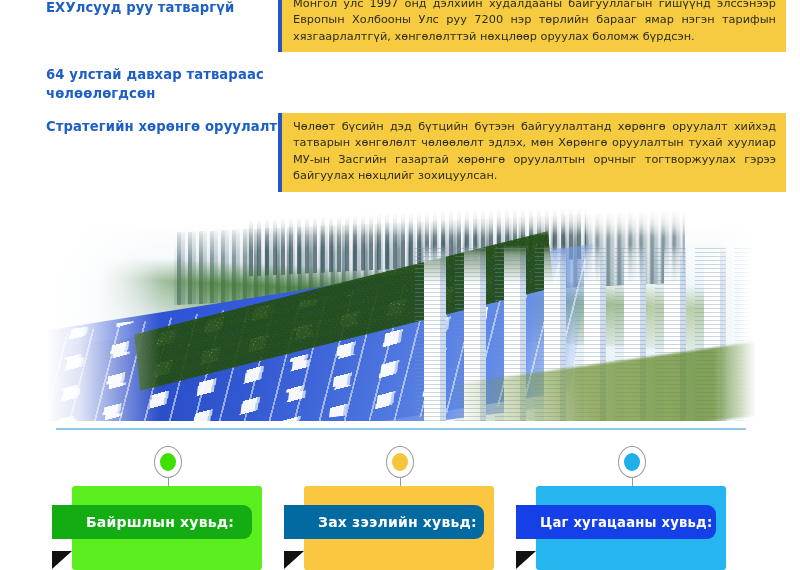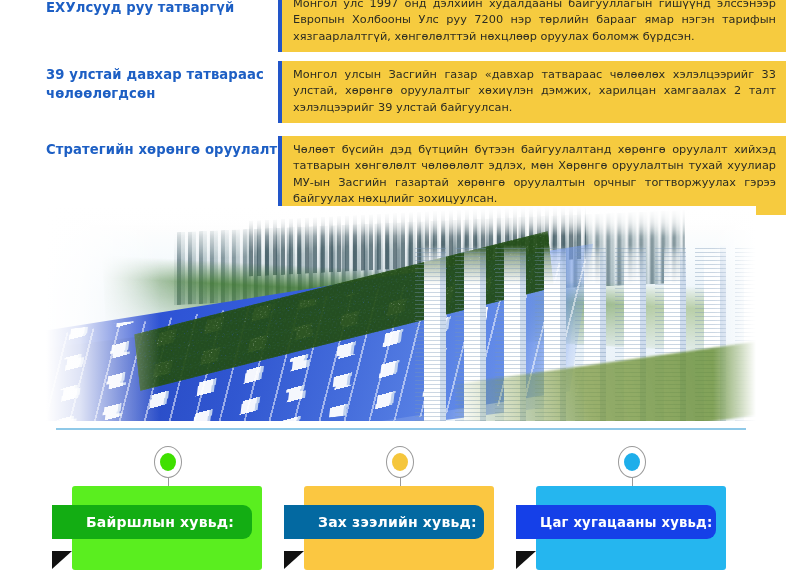--- a/index.html
+++ b/index.html
@@ -25,21 +25,21 @@
   }
   .row {
     position: absolute;
     left: 0;
     width: 800px;
     display: flex;
     align-items: flex-start;
   }
   .row-1 { top: -6px;  }
   .row-2 { top: 61px;  }
-  .row-3 { top: 136px; }
+  .row-3 { top: 113px; }
 
   .row-label {
     width: 232px;
     margin-left: 46px;
     color: #1d5fc4;
     font-weight: bold;
     font-size: 13.2px;
     line-height: 19px;
     letter-spacing: 0.1px;
     padding-top: 4px;
@@ -315,25 +315,21 @@
 
   <div class="row row-1">
     <div class="row-label">ЕХУлсууд руу татваргүй</div>
     <div class="panel-wrap">
       <div class="panel-bar"></div>
       <div class="panel-body p1">Монгол улс 1997 онд дэлхиин худалдааны баигууллагын гишүүнд элссэнээр Европын Холбооны Улс руу 7200 нэр төрлийн барааг ямар нэгэн тарифын хязгаарлалтгүй, хөнгөлөлттэй нөхцлөөр оруулах боломж бүрдсэн.</div>
     </div>
   </div>
 
   <div class="row row-2">
-    <div class="row-label">39 улстай давхар татвараас чөлөөлөгдсөн</div>
-    <div class="panel-wrap">
-      <div class="panel-bar"></div>
-      <div class="panel-body">Монгол улсын Засгийн газар «давхар татвараас чөлөөлөх хэлэлцээрийг 33 улстай, хөрөнгө оруулалтыг хөхиүлэн дэмжих, харилцан хамгаалах 2 талт хэлэлцээрийг 39 улстай байгуулсан.</div>
-    </div>
+    <div class="row-label">64 улстай давхар татвараас чөлөөлөгдсөн</div>
   </div>
 
   <div class="row row-3">
     <div class="row-label">Стратегийн хөрөнгө оруулалт</div>
     <div class="panel-wrap">
       <div class="panel-bar"></div>
       <div class="panel-body">Чөлөөт бүсийн дэд бүтцийн бүтээн байгуулалтанд хөрөнгө оруулалт хийхэд татварын хөнгөлөлт чөлөөлөлт эдлэх, мөн Хөрөнгө оруулалтын тухай хуулиар МУ-ын Засгийн газартай хөрөнгө оруулалтын орчныг тогтворжуулах гэрээ байгуулах нөхцлийг  зохицуулсан.</div>
     </div>
   </div>
 

